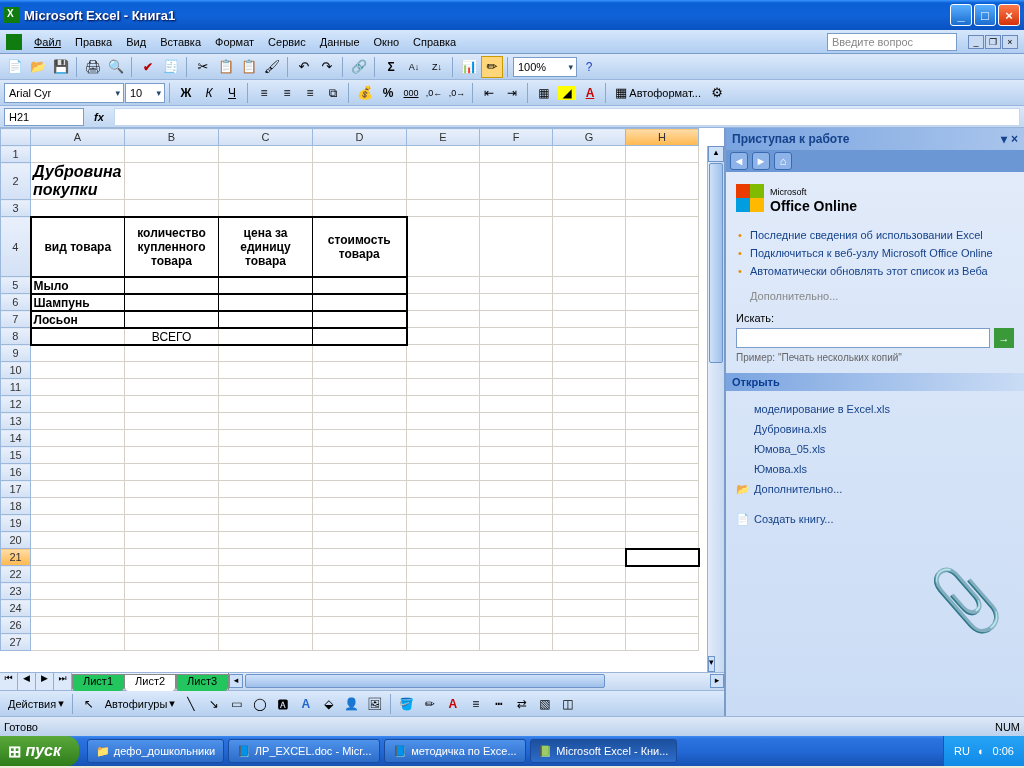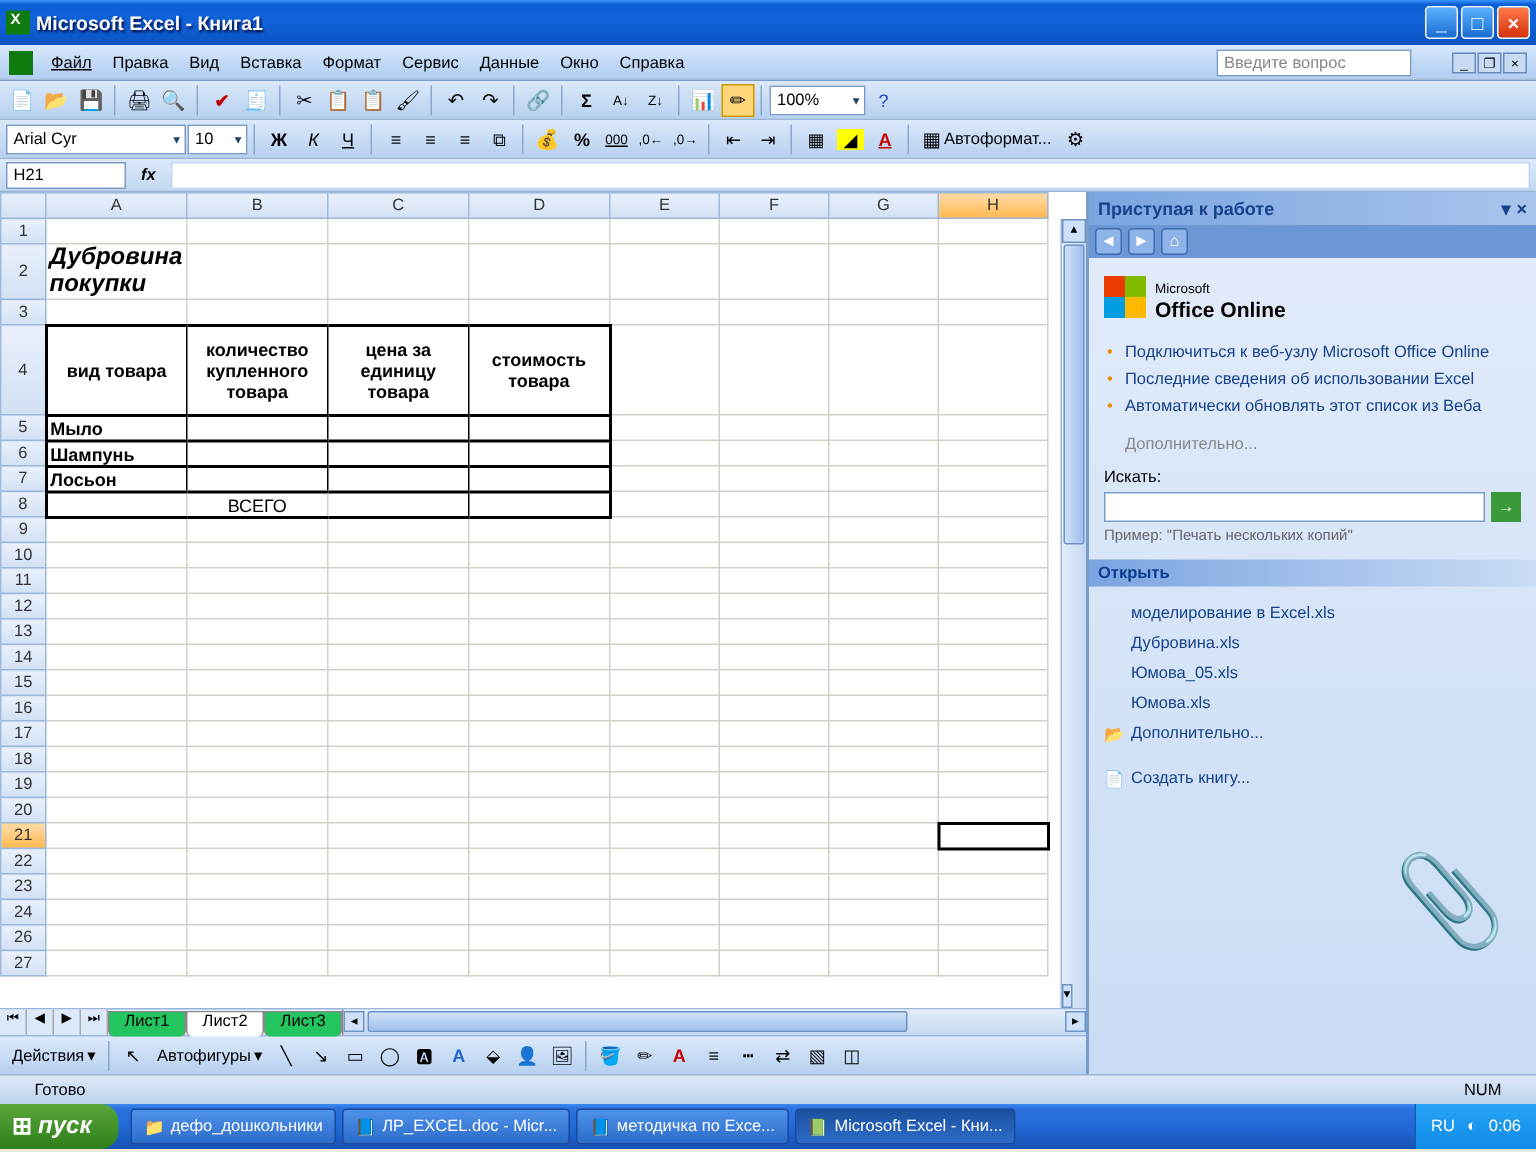--- a/index.html
+++ b/index.html
@@ -14,21 +14,21 @@
 .winbtn { width: 22px; height: 22px; border-radius: 3px; display: flex; align-items: center; justify-content: center; font-weight: bold; color: #fff; font-size: 13px;}
 .winbtn.min, .winbtn.max { background: linear-gradient(to bottom, #5ab0ff, #1a6dd0); border: 1px solid #fff; }
 .winbtn.close { background: linear-gradient(to bottom, #ff7a4a, #d4320a); border: 1px solid #fff; }
 
 
 .menubar { height: 24px; background: linear-gradient(to bottom, #d6e7fb, #b0cdf2); display: flex; align-items: center; padding: 0 6px; gap: 2px; border-bottom:1px solid #7a9cc9;}
 .menubar .xlsicon { width:16px;height:16px;background:#107c10;margin-right:4px; position:relative;}
 .menubar .xlsicon::after{content:'';}
 .menu-item { padding: 2px 6px; cursor: default; }
 .menu-item u { text-decoration: underline; }
-.menubar .right { margin-left: auto; display:flex; align-items:center; gap:20px;}
+.menubar .right { margin-left: auto; display:flex; align-items:center; gap:4px;}
 .help-input { width: 130px; height: 18px; border: 1px solid #7a9cc9; font-size: 11px; padding: 0 4px; color:#888;}
 .mdi-btns { display:flex; gap:0; margin-left:6px;}
 .mdi-btns span {width:16px;height:14px;border:1px solid #6a8abb; background:#c8dbf3; font-size:9px; text-align:center; line-height:12px; margin-left:1px;}
 
 
 .toolbar { height: 26px; background: linear-gradient(to bottom, #dce9fb, #b6d0ef); display: flex; align-items: center; padding: 0 4px; gap: 1px; border-bottom:1px solid #9ab5d9;}
 .tbtn { width: 22px; height: 22px; display: flex; align-items: center; justify-content: center; font-size: 12px; cursor: default; border:1px solid transparent; }
 .tsep { width: 2px; height: 20px; border-left: 1px solid #8aa8cd; margin: 0 3px; }
 .combo { height: 20px; border: 1px solid #7a9cc9; background: #fff; font-size: 11px; padding: 0 18px 0 4px; display:flex; align-items:center; position:relative;}
 .combo::after { content:'▾'; position:absolute; right:3px; font-size:9px; color:#246;}
@@ -106,21 +106,21 @@
 .tp-search-row .go{width:20px;height:20px; background:#3a9a3a; color:#fff; text-align:center; line-height:20px; font-weight:bold;}
 .tp-example{color:#666; font-size:10px; margin-bottom:10px;}
 .tp-section-hdr{background:linear-gradient(to right,#7aa4e0,#cadcf5); padding:3px 6px; font-weight:bold; color:#0a3d91; margin: 8px -10px;}
 .tp-files{list-style:none;}
 .tp-files li{padding:4px 0 4px 18px; color:#15428b; cursor:pointer; position:relative;}
 .tp-files li.folder::before{content:'📂'; position:absolute; left:0; font-size:11px;}
 .tp-files li.doc::before{content:'📄'; position:absolute; left:0; font-size:11px;}
 .clippy{position:absolute; right:20px; bottom:80px; font-size:60px;}
 
 
-.statusbar { height: 20px; background: linear-gradient(to bottom,#dfe9f8,#bcd1ed); display:flex; align-items:center; padding:0 23px; font-size:11px; border-top:1px solid #9ab5d9;}
+.statusbar { height: 20px; background: linear-gradient(to bottom,#dfe9f8,#bcd1ed); display:flex; align-items:center; padding:0 4px; font-size:11px; border-top:1px solid #9ab5d9;}
 .statusbar .right{margin-left:auto; display:flex; gap:30px;}
 
 
 .taskbar { height: 30px; background: linear-gradient(to bottom,#3c8af2 0%,#2b73de 10%,#2369d6 50%,#1552b4 100%); display:flex; align-items:center; color:#fff;}
 .start-btn { height:30px; padding:0 18px 0 8px; background: linear-gradient(to bottom,#5aa83a,#2e7d1a); font-weight:bold; font-style:italic; font-size:16px; display:flex; align-items:center; gap:4px; border-radius:0 12px 12px 0;}
 .start-btn::before{content:'⊞'; font-style:normal;}
 .task-item { height:24px; margin:0 2px; padding:0 8px; background: linear-gradient(to bottom,#4e92eb,#2c6cc9); border:1px solid #1a4a9c; border-radius:3px; display:flex; align-items:center; gap:4px; font-size:11px; max-width:160px; overflow:hidden; white-space:nowrap;}
 .task-item.active{background:linear-gradient(to bottom,#1d509e,#2c6cc9);}
 .tray{margin-left:auto; height:30px; background:linear-gradient(to bottom,#27a3f5,#0f8ae8); padding:0 10px; display:flex; align-items:center; gap:8px; font-size:11px; border-left:1px solid #0a5fb0;}
 
@@ -647,22 +647,22 @@
       <div class="office-logo">
         <div class="sq">
             <div></div>
             <div></div>
             <div></div>
             <div></div>
           </div>
         <div class="txt"><span style="font-size:9px;">Microsoft</span><br><b>Office Online</b></div>
       </div>
       <ul class="tp-list" id="tp-links">
+          <li>Последние сведения об использовании Excel</li>
           <li>Подключиться к веб-узлу Microsoft Office Online</li>
-          <li>Последние сведения об использовании Excel</li>
           <li>Автоматически обновлять этот список из Веба</li>
         </ul>
       <div class="tp-more">Дополнительно...</div>
       <div class="tp-search-lbl">Искать:</div>
       <div class="tp-search-row">
         <input style="">
         <div class="go">→</div>
       </div>
       <div class="tp-example">Пример:  "Печать нескольких копий"</div>
       <div class="tp-section-hdr">Открыть</div>

